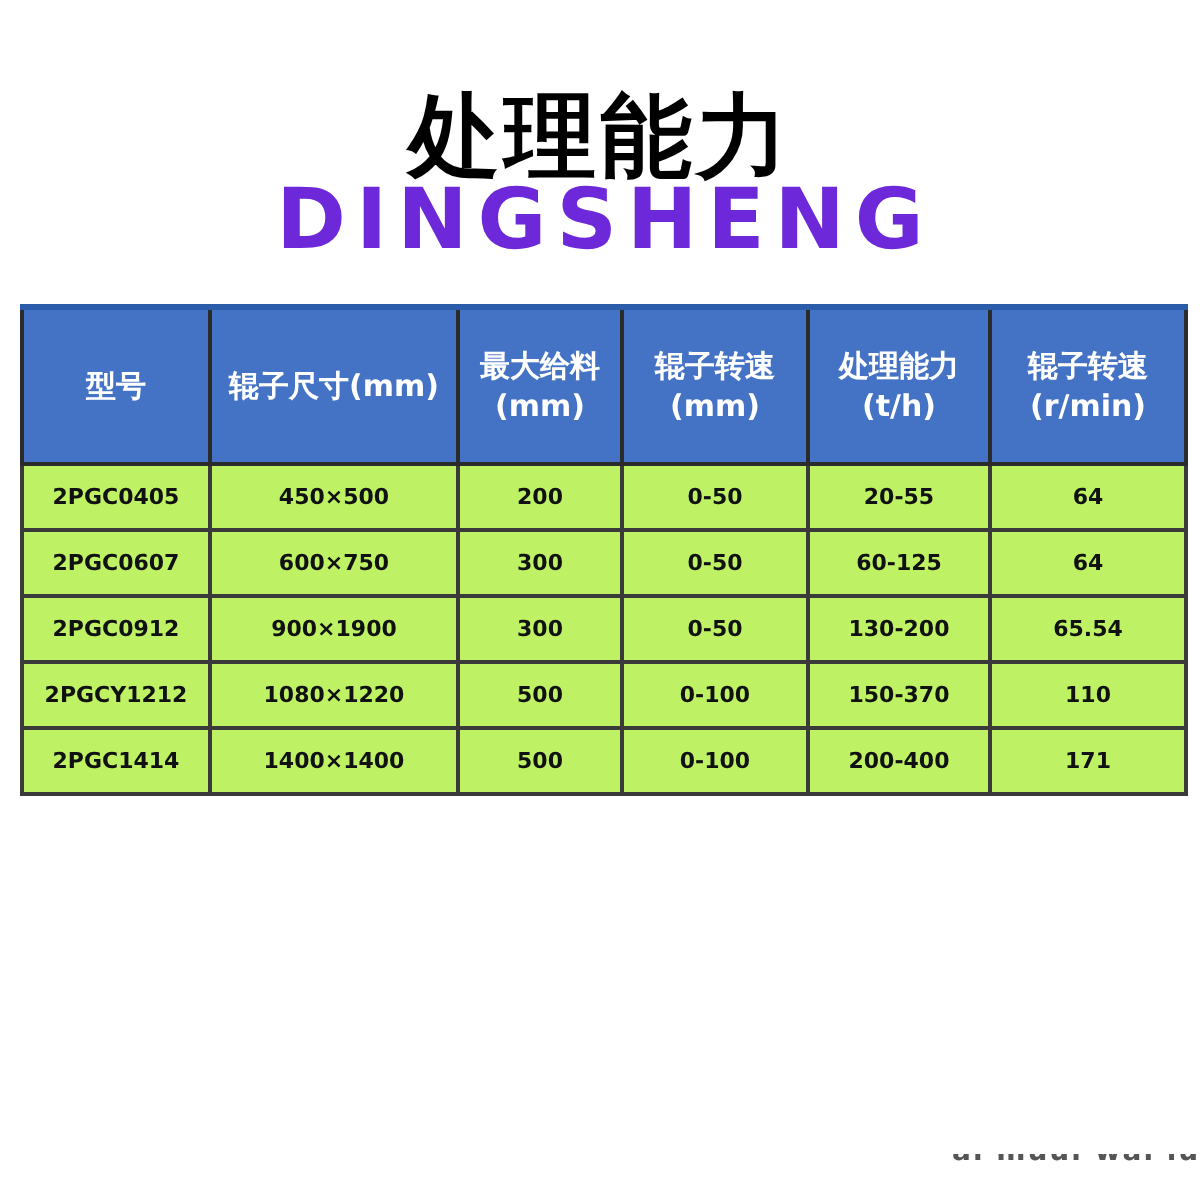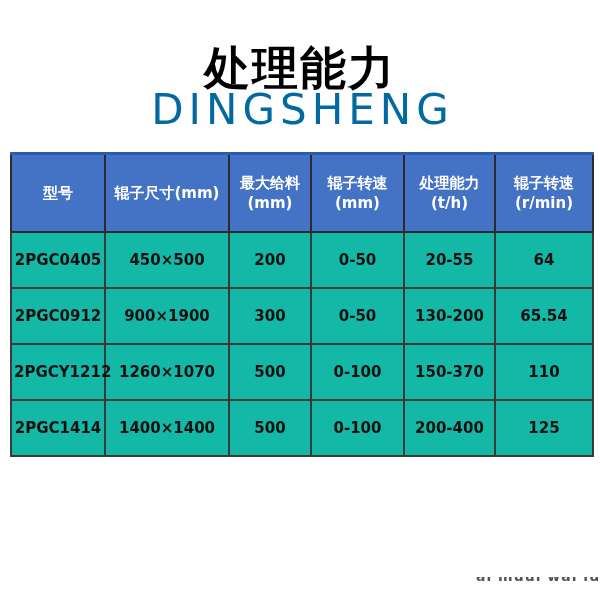--- a/index.html
+++ b/index.html
@@ -16,23 +16,23 @@
     position: relative;
     margin-top: 30px;
     height: 118px;
   }
   .watermark {
     position: absolute;
     top: 55px;
     left: 5px; right: 0;
     text-align: center;
     font-size: 42px;
-    font-weight: 400;
+    font-weight: 700;
     letter-spacing: 5px;
-    color: #0369a1;
+    color: #6d28d9;
     z-index: 1;
     user-select: none;
   }
   .page-title {
     position: absolute;
     top: 8px;
     left: 0; right: 0;
     text-align: center;
     font-size: 46px;
     font-weight: 900;
@@ -66,24 +66,24 @@
     font-size: 15px;
     font-weight: 700;
     line-height: 1.35;
     text-align: center;
     vertical-align: middle;
     border: 2px solid #2b2b2b;
     border-top: none;
     padding: 2px;
   }
   .spec-table td {
-    height: 56px;
-    background: #14b8a6;
+    height: 33px;
+    background: #bef264;
     color: #111111;
-    font-size: 15px;
+    font-size: 11px;
     font-weight: 700;
     text-align: center;
     vertical-align: middle;
     border: 2px solid #3a3a3a;
     padding: 2px;
   }
 
   
   .clip-fragment {
     position: absolute;
@@ -150,41 +150,49 @@
   <tbody id="body-rows">
       <tr>
         <td>2PGC0405</td>
         <td>450×500</td>
         <td>200</td>
         <td>0-50</td>
         <td>20-55</td>
         <td>64</td>
       </tr>
       <tr>
+        <td>2PGC0607</td>
+        <td>600×750</td>
+        <td>300</td>
+        <td>0-50</td>
+        <td>60-125</td>
+        <td>64</td>
+      </tr>
+      <tr>
         <td>2PGC0912</td>
         <td>900×1900</td>
         <td>300</td>
         <td>0-50</td>
         <td>130-200</td>
         <td>65.54</td>
       </tr>
       <tr>
         <td>2PGCY1212</td>
-        <td>1260×1070</td>
+        <td>1080×1220</td>
         <td>500</td>
         <td>0-100</td>
         <td>150-370</td>
         <td>110</td>
       </tr>
       <tr>
         <td>2PGC1414</td>
         <td>1400×1400</td>
         <td>500</td>
         <td>0-100</td>
         <td>200-400</td>
-        <td>125</td>
+        <td>171</td>
       </tr>
     </tbody>
 </table>
 
 <div class="clip-fragment">
   <span>al muul wal lu al</span>
 </div>
 
 </body></html>

